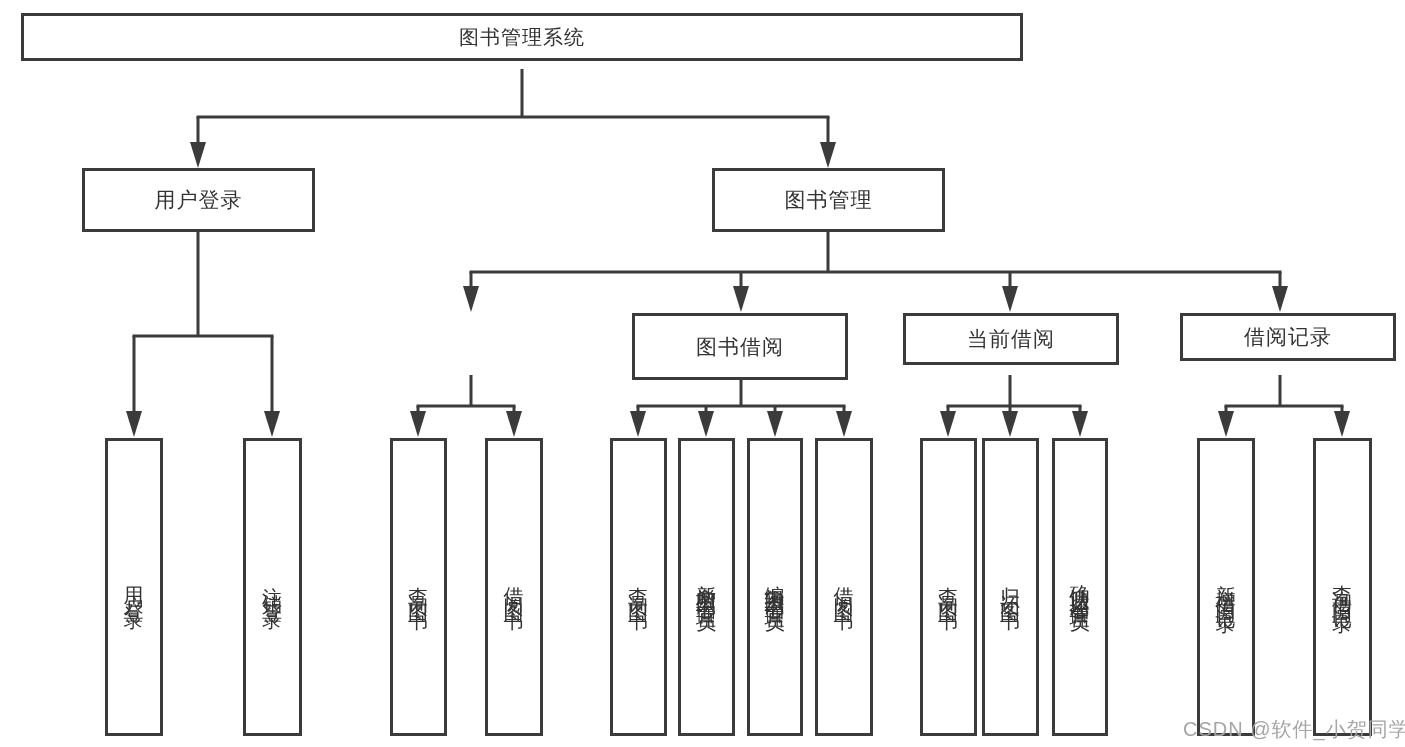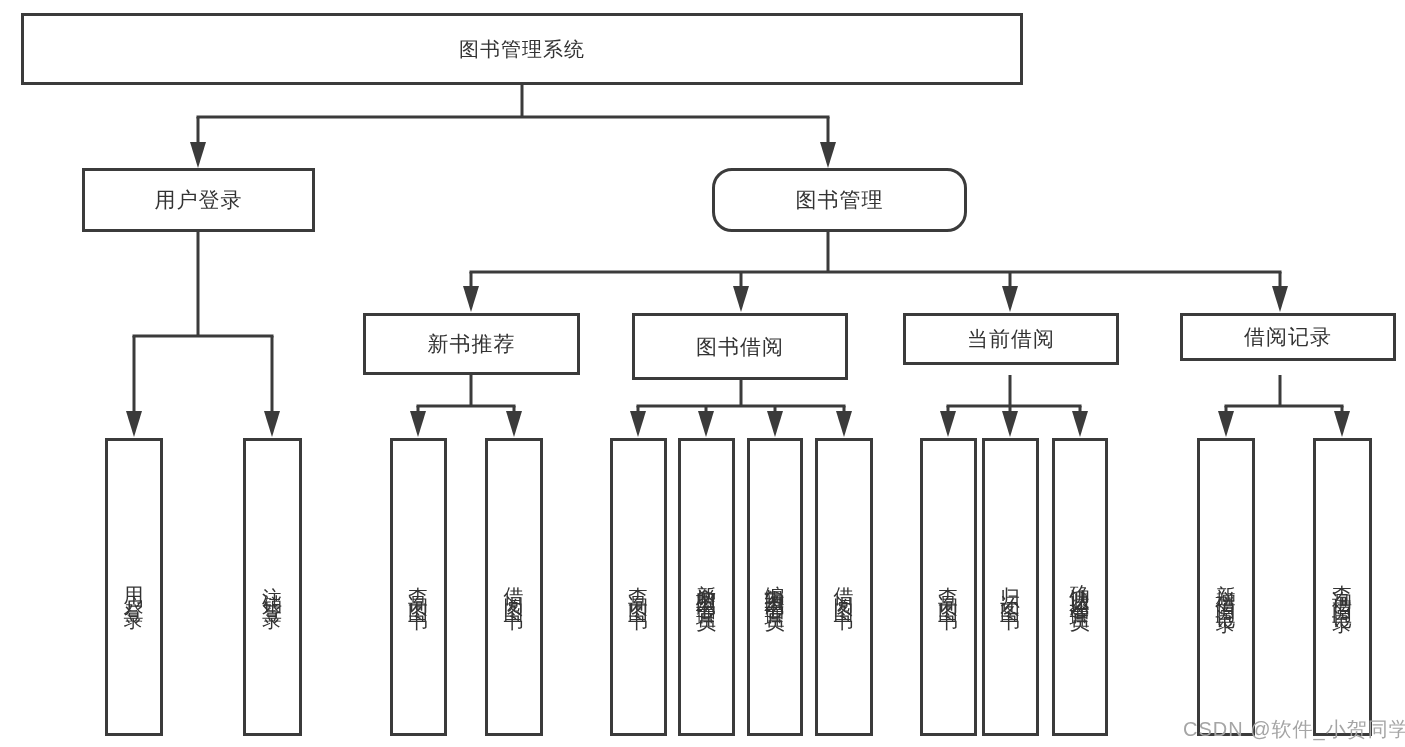--- a/index.html
+++ b/index.html
@@ -117,26 +117,25 @@
     <polygon points="1072,411 1088,411 1080,437"></polygon>
 
     <line x1="1280" y1="375" x2="1280" y2="406"></line>
     <line x1="1224.5" y1="406" x2="1343.5" y2="406"></line>
     <line x1="1226" y1="406" x2="1226" y2="427"></line>
     <polygon points="1218,411 1234,411 1226,437"></polygon>
     <line x1="1342" y1="406" x2="1342" y2="427"></line>
     <polygon points="1334,411 1350,411 1342,437"></polygon>
   </svg>
 
-  <div class="node root h" style="left:21px; top:13px; width:1002px; height:72px;">图书管理系统</div>
+  <div class="node root h" style="left:21px; top:13px; width:1002px; height:48px;">图书管理系统</div>
 
   <div class="node h" style="left:82px; top:168px; width:233px; height:64px;">用户登录</div>
-  <div class="node h" style="left:712px; top:168px; width:255px; height:64px;border-radius:20px;">图书管理</div>
+  <div class="node h" style="left:712px; top:168px; width:233px; height:64px;">图书管理</div>
 
-  <div class="node h" style="left:363px; top:313px; width:217px; height:62px;">新书推荐</div>
   <div class="node h" style="left:632px; top:313px; width:216px; height:67px;">图书借阅</div>
   <div class="node h" style="left:903px; top:313px; width:216px; height:52px;">当前借阅</div>
   <div class="node h" style="left:1180px; top:313px; width:216px; height:48px;">借阅记录</div>
 
   <div class="node leaf" style="left:105px; top:438px; width:58px; height:298px;">
     <span class="vtext">用户登录</span>
   </div>
   <div class="node leaf" style="left:243px; top:438px; width:59px; height:298px;">
     <span class="vtext">注销登录</span>
   </div>

